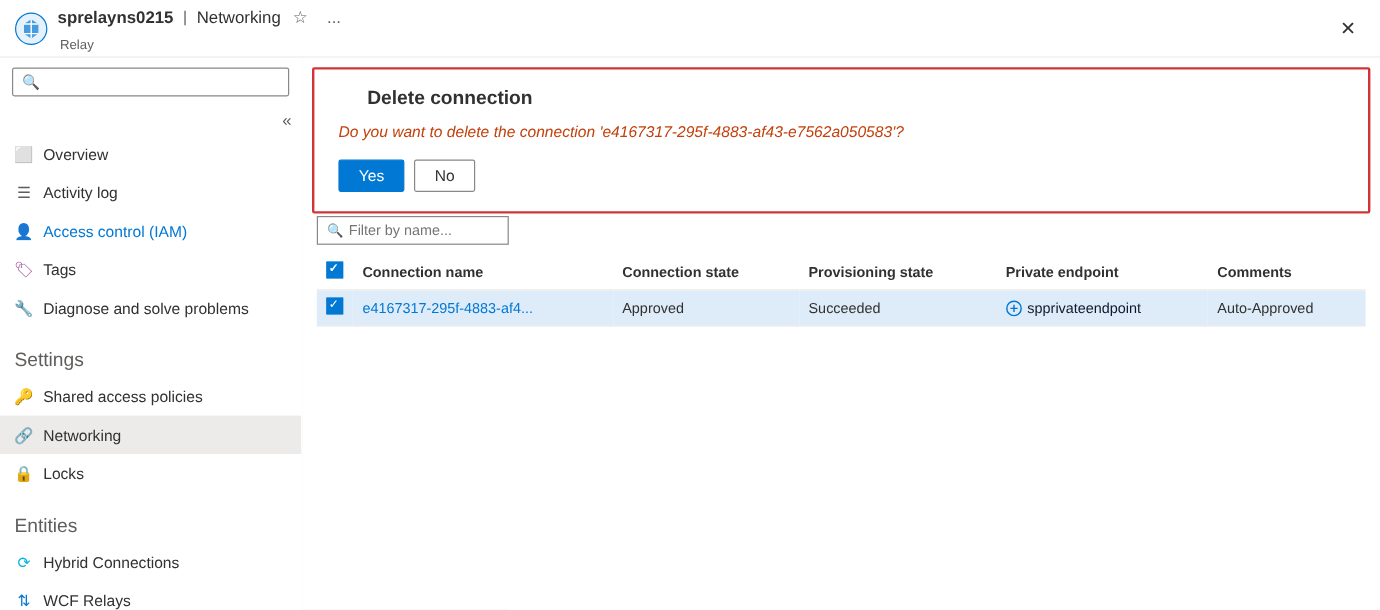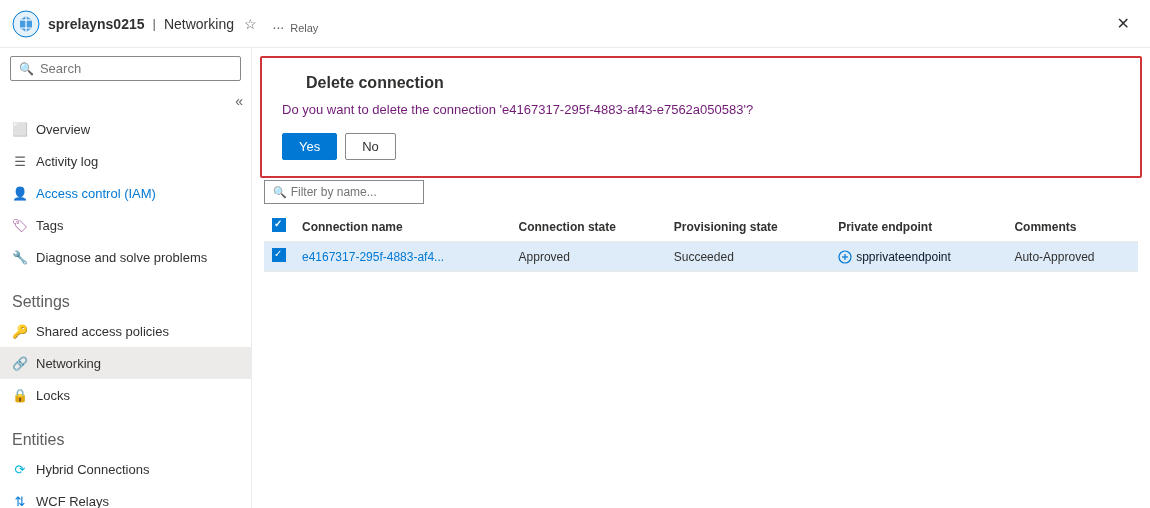--- a/index.html
+++ b/index.html
@@ -11,21 +11,21 @@
     .title-bar { display: flex; align-items: center; padding: 0 12px; height: 48px; background: #fff; border-bottom: 1px solid #edebe9; flex-shrink: 0; }
     .title-bar-icon { width: 28px; height: 28px; margin-right: 8px; flex-shrink: 0; }
     .title-bar-icon svg { width: 28px; height: 28px; }
     .title-bar-title { font-size: 14px; font-weight: 600; color: #323130; }
     .title-bar-pipe { color: #605e5c; margin: 0 8px; font-weight: 300; }
     .title-bar-subtitle { font-size: 14px; color: #323130; }
     .title-bar-sub { font-size: 11px; color: #605e5c; margin-left: 2px; margin-top: 8px; }
     .title-bar-icon-group { display: flex; align-items: center; margin-left: 6px; gap: 8px; }
     .title-bar-icon-btn { background: none; border: none; cursor: pointer; color: #605e5c; font-size: 14px; padding: 2px 4px; }
     .title-bar-close { margin-left: auto; background: none; border: none; cursor: pointer; font-size: 16px; color: #323130; padding: 4px 8px; }
-    .title-bar-left { display: flex; flex-direction: row; }
+    .title-bar-left { display: flex; flex-direction: column; }
     .title-bar-row { display: flex; align-items: center; }
 
     
     .main-layout { display: flex; flex: 1; overflow: hidden; }
 
     
     .sidebar { width: 252px; flex-shrink: 0; background: #fff; border-right: 1px solid #edebe9; display: flex; flex-direction: column; overflow-y: auto; padding-bottom: 8px; }
 
     .sidebar-search { padding: 8px 10px; }
     .search-box { display: flex; align-items: center; border: 1px solid #8a8886; border-radius: 2px; padding: 4px 8px; background: #fff; gap: 6px; }
@@ -41,21 +41,21 @@
     .sidebar-divider { height: 1px; background: #edebe9; margin: 4px 0; }
 
     .sidebar-collapse-btn { background: none; border: none; cursor: pointer; padding: 4px; margin-left: auto; color: #605e5c; font-size: 14px; }
 
     
     .content-area { flex: 1; overflow: auto; position: relative; background: #fff; }
 
     
     .delete-dialog { position: absolute; top: 8px; left: 8px; right: 8px; background: #fff; border: 2px solid #d13438; border-radius: 2px; padding: 16px 20px 16px 20px; z-index: 10; }
     .delete-dialog-title { font-size: 16px; font-weight: 600; color: #323130; margin-bottom: 10px; margin-left: 24px; }
-    .delete-dialog-body { font-size: 13px; color: #701a75; margin-bottom: 16px; }
+    .delete-dialog-body { font-size: 13px; color: #c2410c; margin-bottom: 16px; font-style: italic; }
     .delete-dialog-actions { display: flex; gap: 8px; }
     .btn-yes { background: #0078d4; color: #fff; border: 1px solid #0078d4; padding: 5px 16px; font-size: 13px; cursor: pointer; border-radius: 2px; }
     .btn-no { background: #fff; color: #323130; border: 1px solid #8a8886; padding: 5px 16px; font-size: 13px; cursor: pointer; border-radius: 2px; }
 
     
     .table-area { padding: 12px 12px 0 12px; margin-top: 120px; }
     .table-filters { display: flex; gap: 8px; margin-bottom: 8px; align-items: center; }
     .filter-input { border: 1px solid #8a8886; padding: 4px 8px; font-size: 12px; color: #323130; width: 160px; background: #fff; display: flex; align-items: center; gap: 4px; }
     .filter-select { border: 1px solid #8a8886; padding: 4px 8px; font-size: 12px; color: #323130; width: 180px; background: #fff; display: flex; align-items: center; justify-content: space-between; }
 
@@ -117,21 +117,20 @@
     <button class="title-bar-close">✕</button>
   </div>
 
   <div class="main-layout">
 
     <div class="sidebar">
 
       <div class="sidebar-search">
         <div class="search-box">
           <span class="search-icon">🔍</span>
-          <input type="text" placeholder="Search" style="">
         </div>
       </div>
       <button class="sidebar-collapse-btn" style="align-self:flex-end;margin-right:4px;">«</button>
 
       <div class="sidebar-item">
         <span class="icon-shape icon-overview">⬜</span>
         <span class="sidebar-item-label">Overview</span>
       </div>
       <div class="sidebar-item">
         <span class="icon-shape icon-activity">☰</span>

